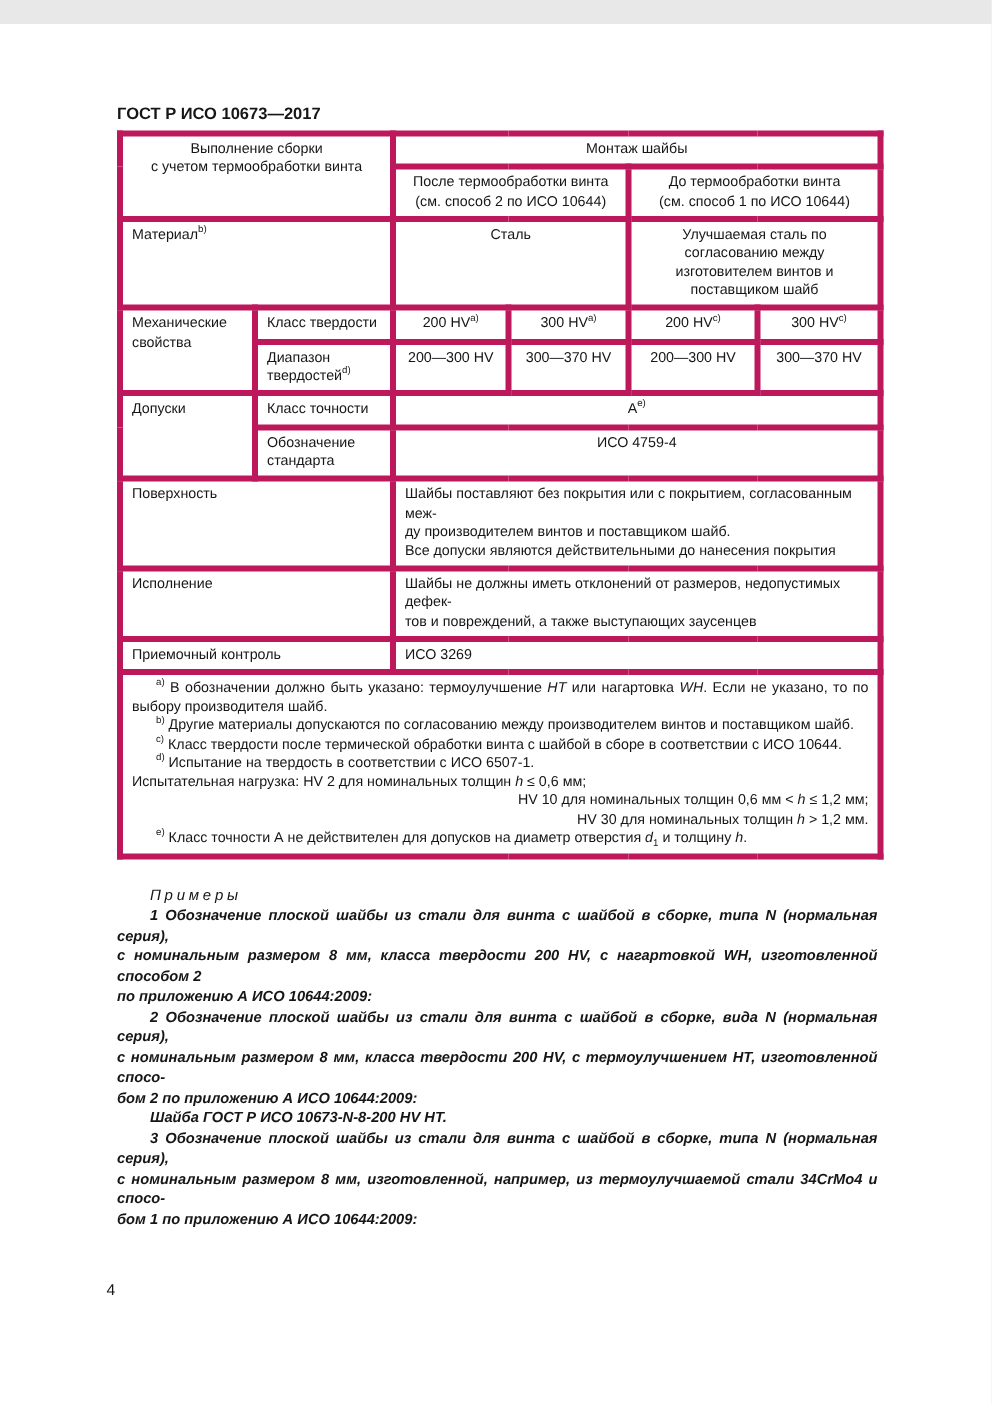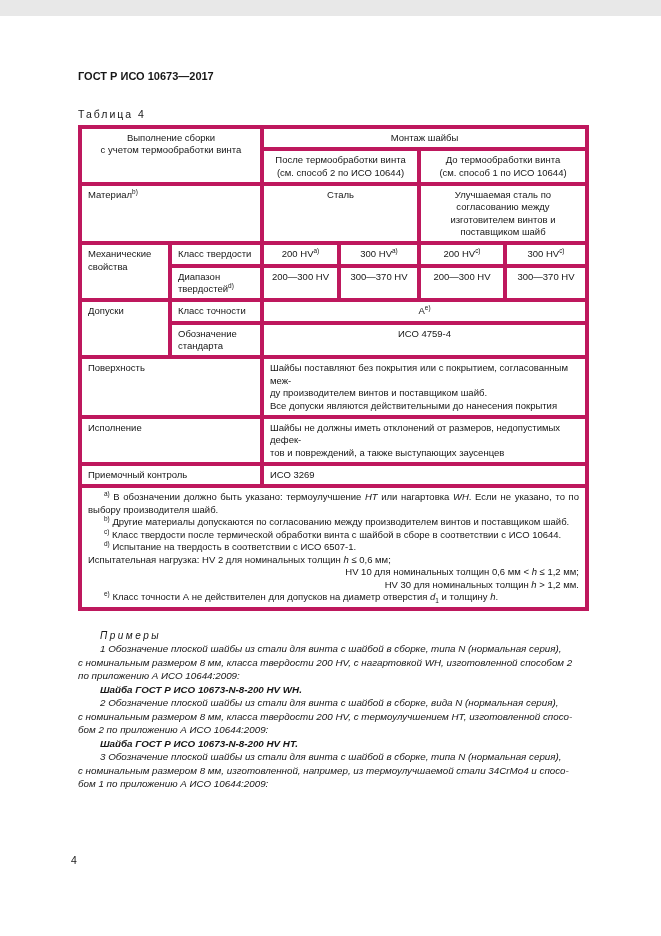--- a/index.html
+++ b/index.html
@@ -60,36 +60,35 @@
   .section { margin-top: 19px; }
   .sec-heading { font-size: 12.5px; font-weight: bold; margin: 0 0 0 22px; }
   .sec-heading .num { margin-right: 11px; }
   p.intro { font-size: 10.5px; margin: 11px 0 0 0; text-indent: 22px; }
   p.examples-label {
     font-size: 10px; font-weight: normal; font-style: italic;
     letter-spacing: 2.5px; margin: 10px 0 1px 22px;
   }
   .ex-body {
     margin: 0; white-space: pre-line; text-indent: 22px; text-align: justify;
-    font-weight: normal; font-style: italic; font-size: 9.8px; line-height: 1.38;
+    font-weight: bold; font-style: italic; font-size: 9.8px; line-height: 1.38;
   }
   .ex-designation {
     margin: 0; padding-left: 22px;
     font-weight: bold; font-style: italic; font-size: 9.8px; line-height: 1.38;
   }
   .page-num { position: absolute; left: 71px; top: 838px; font-size: 10.5px; }
 </style>
 </head>
 <body>
 
 <div class="page">
   <div class="content">
 
     <div class="doc-code">ГОСТ Р ИСО 10673—2017</div>
-    <div class="table-caption">Таблица 4</div>
 
     <table class="spec">
       <colgroup>
         <col style="width:90px">
           <col style="width:92px">
         <col style="width:77px">
           <col style="width:80px">
         <col style="width:86px">
           <col style="width:82px">
       </colgroup>
@@ -172,21 +171,20 @@
       </tbody>
     </table>
 
     <div class="section">
       <p class="examples-label">Примеры</p>
 
       <div class="example">
         <p class="ex-body">1 Обозначение плоской шайбы из стали для винта с шайбой в сборке, типа N (нормальная серия),
 с номинальным размером 8 мм, класса твердости 200 HV, с нагартовкой WH, изготовленной способом 2
 по приложению А ИСО 10644:2009:</p>
-        <p class="ex-designation">Шайба ГОСТ Р ИСО 10673-N-8-200 HV WH.</p>
       </div>
       <div class="example">
         <p class="ex-body">2 Обозначение плоской шайбы из стали для винта с шайбой в сборке, вида N (нормальная серия),
 с номинальным размером 8 мм, класса твердости 200 HV, с термоулучшением HT, изготовленной спосо-
 бом 2 по приложению А ИСО 10644:2009:</p>
         <p class="ex-designation">Шайба ГОСТ Р ИСО 10673-N-8-200 HV HT.</p>
       </div>
       <div class="example">
         <p class="ex-body">3 Обозначение плоской шайбы из стали для винта с шайбой в сборке, типа N (нормальная серия),
 с номинальным размером 8 мм, изготовленной, например, из термоулучшаемой стали 34CrMo4 и спосо-

